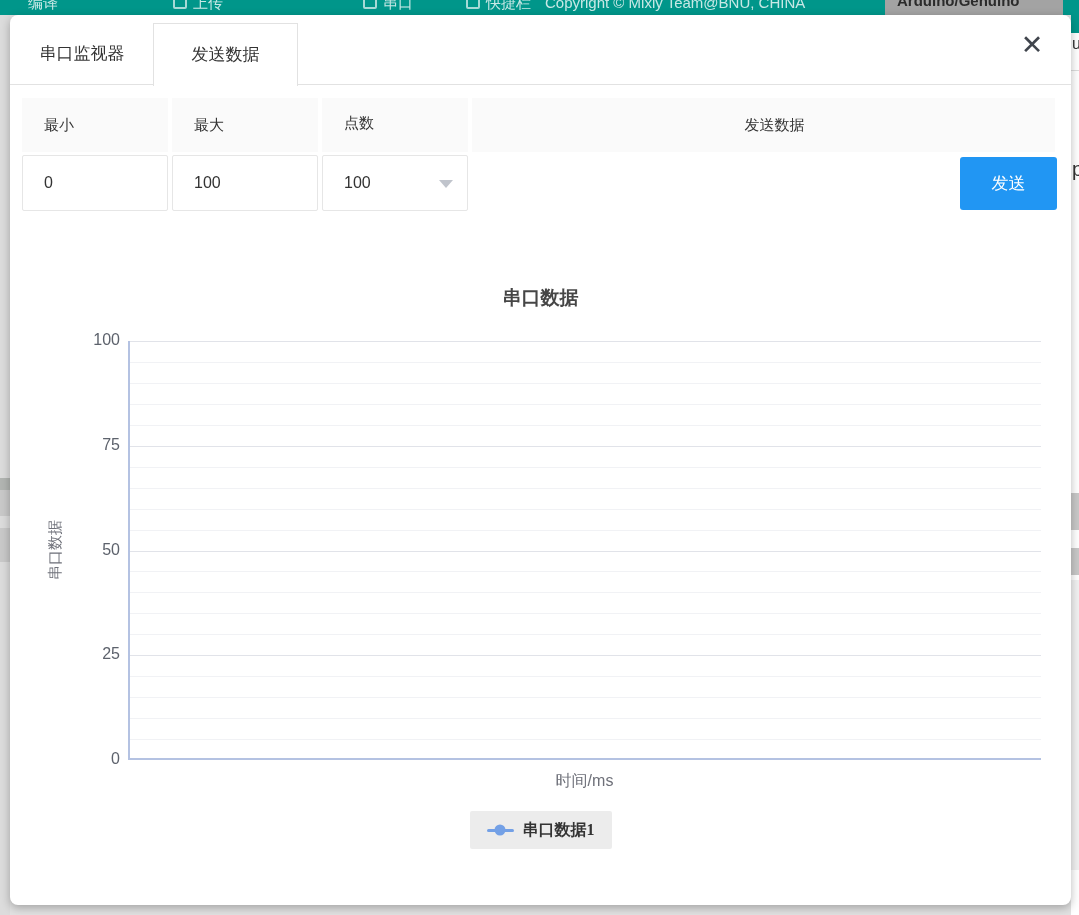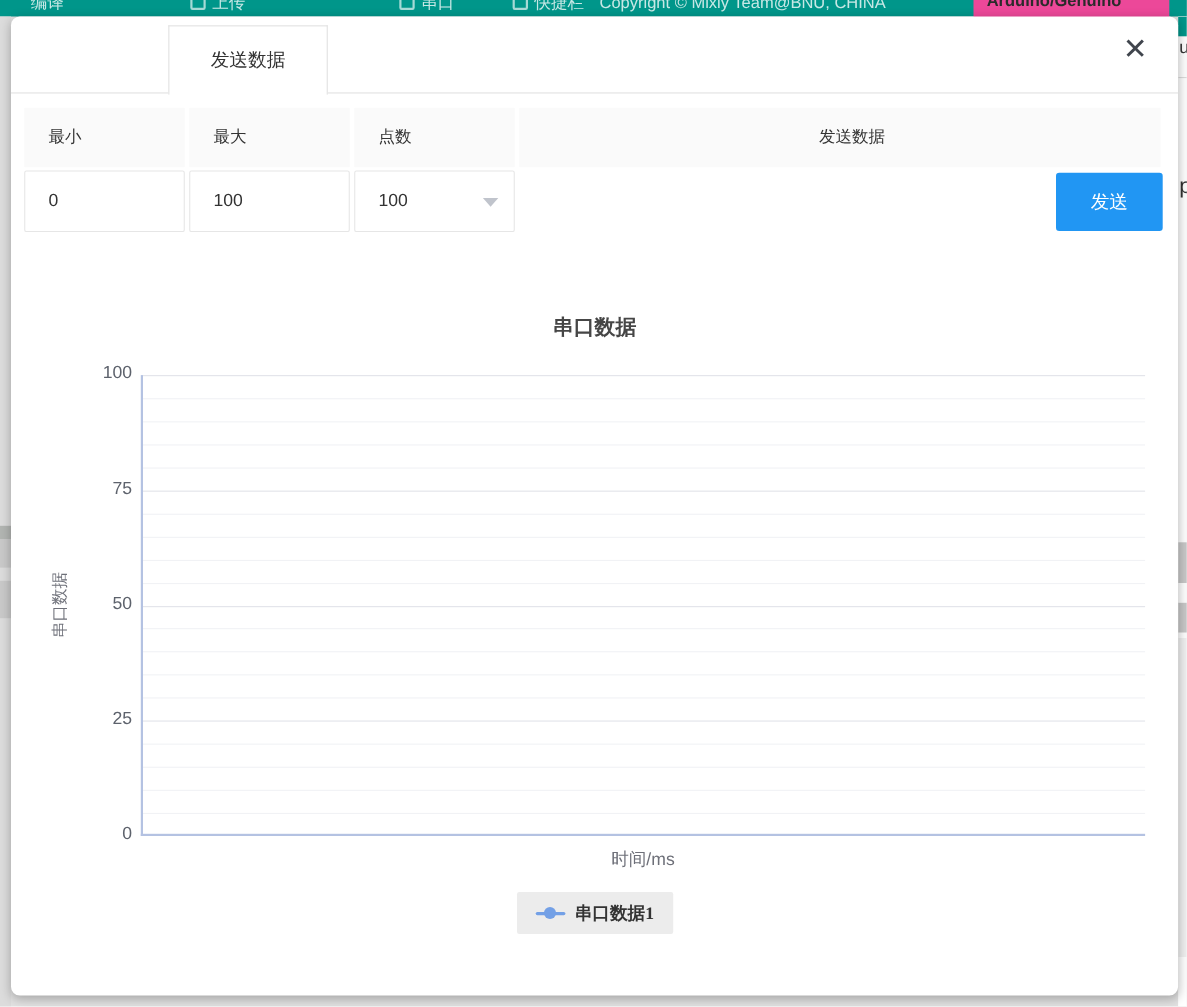--- a/index.html
+++ b/index.html
@@ -3,21 +3,21 @@
 <meta charset="utf-8">
 <style>
   * { margin:0; padding:0; box-sizing:border-box; }
   html,body { width:1079px; height:915px; overflow:hidden; }
   body { font-family:"Liberation Sans","DejaVu Sans",sans-serif; background:#e2e2e2; position:relative; }
 
   
   .topbar { position:absolute; left:0; top:0; width:1079px; height:15px; background:#00968a; overflow:hidden; z-index:1; }
   .topbar .mi-label, .topbar .copyright { position:absolute; top:-7px; color:rgba(255,255,255,.78); font-size:15px; line-height:20px; white-space:nowrap; }
   .topbar .mi-icon { position:absolute; top:-5px; width:14px; height:14px; border:2px solid rgba(255,255,255,.65); border-radius:2px; }
-  .board-box { position:absolute; left:885px; top:0; width:178px; height:18px; background:#ec4899; overflow:hidden; z-index:2; }
+  .board-box { position:absolute; left:885px; top:0; width:178px; height:18px; background:#a3a3a3; overflow:hidden; z-index:2; }
   .board-box span { position:absolute; left:12px; top:-8px; font-size:15px; font-weight:bold; color:#2b2b2b; white-space:nowrap; }
 
   .left-strip { position:absolute; left:0; top:15px; width:10px; height:900px; background:#dcdcdc; z-index:1; }
   .left-strip .band { position:absolute; left:0; width:10px; }
   .right-strip { position:absolute; left:1071px; top:15px; width:8px; height:900px; background:#ffffff; overflow:hidden; z-index:1; }
   .right-strip .teal { position:absolute; left:0; top:0; width:8px; height:18px; background:#00968a; }
   .right-strip .frag { position:absolute; left:1px; color:#333; white-space:nowrap; }
   .right-strip .hline { position:absolute; left:0; top:55px; width:8px; height:1px; background:#dddddd; }
   .right-strip .band { position:absolute; left:0; width:8px; background:#c8c8c8; }
   .right-strip .lowarea { position:absolute; left:0; top:565px; width:8px; height:290px; background:#f1f1f1; }
@@ -29,21 +29,21 @@
   .tabs { position:absolute; left:0; top:8px; width:100%; height:62px; border-bottom:1px solid #e2e2e2; }
   .tab { position:absolute; top:0; height:62px; line-height:62px; text-align:center; font-size:17px; color:#333; cursor:pointer; }
   .tab1 { left:2px; width:140px; }
   .tab2 { left:143px; width:145px; background:#fff; border:1px solid #e2e2e2; border-bottom:none; height:63px; }
   .close-x { position:absolute; left:1005px; top:13px; width:34px; height:34px; font-size:27px; line-height:34px; text-align:center; color:#40454d; cursor:pointer; font-weight:400; }
 
   
   .hdr { position:absolute; top:83px; height:54px; background:#fafafa; font-size:15px; color:#333; line-height:54px; padding-left:22px; }
   .h1 { left:12px;  width:146px; }
   .h2 { left:162px; width:146px; }
-  .h3 { left:312px; width:146px; }
+  .h3 { left:312px; width:146px;font-family:Liberation Mono, monospace; }
   .h4 { left:462px; width:583px;text-align:center; }
 
   .inp, .sel { position:absolute; top:140px; height:56px; background:#fff; border:1px solid #e6e6e6; border-radius:2px; font-size:16px; color:#333; }
   input.inp { padding-left:21px; outline:none; }
   input.inp::placeholder { color:#b9bdc4; }
   .i1 { left:12px;  width:146px; }
   .i2 { left:162px; width:146px; }
   .i3 { left:312px; width:146px; line-height:54px; padding-left:21px; cursor:pointer; }
   .i4 { left:462px; width:386px; }
   .s2 { left:852px; width:96px;  line-height:54px; padding-left:24px; cursor:pointer; }
@@ -96,20 +96,21 @@
   <div class="hline"></div>
   <span class="frag" style="top:143px;font-size:20px">p</span>
   <div class="band" style="top:478px;height:37px"></div>
   <div class="band" style="top:533px;height:27px"></div>
   <div class="lowarea"></div>
 </div>
 
 <div class="modal">
 
   <div class="tabs">
+    <div class="tab tab1">串口监视器</div>
     <div class="tab tab2">发送数据</div>
   </div>
   <div class="close-x">✕</div>
 
   <div class="hdr h1">最小</div>
   <div class="hdr h2">最大</div>
   <div class="hdr h3">点数</div>
   <div class="hdr h4">发送数据</div>
 
   <input class="inp i1" value="0" style="">

